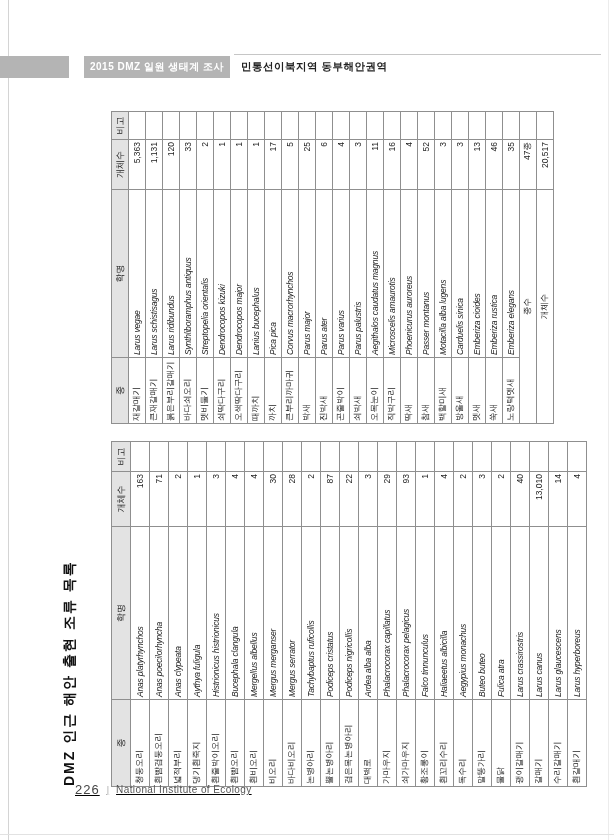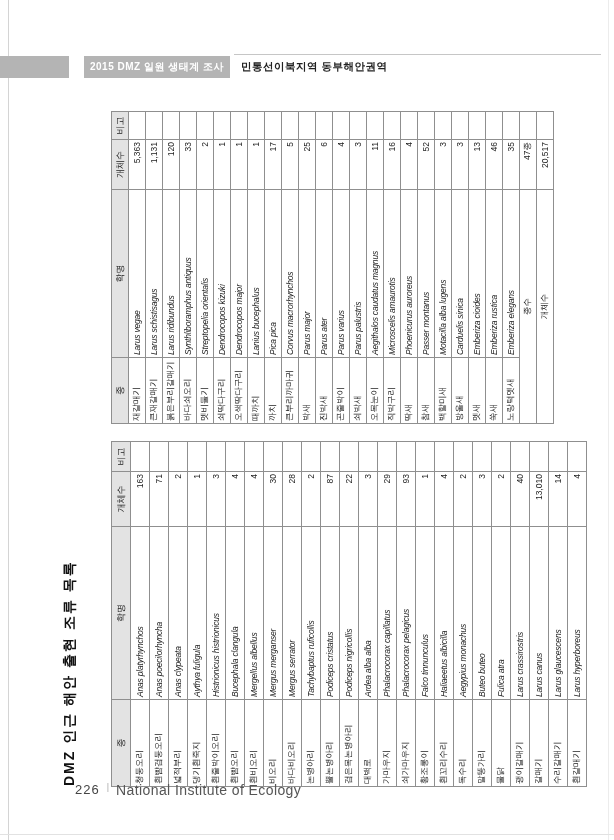--- a/index.html
+++ b/index.html
@@ -37,24 +37,24 @@
   td.species{text-align:left;padding-left:3px;}
   td.sci{font-style:italic;text-align:left;padding-left:3px;letter-spacing:-0.2px;}
   td.num{text-align:right;padding-right:4px;}
   td.note{}
   td.sum-label{text-align:center;font-weight:normal;}
 
   .left-t col.c-species{width:87px;} .left-t col.c-sci{width:173px;} .left-t col.c-num{width:55px;} .left-t col.c-note{width:30px;}
   .right-t col.c-species{width:66px;} .right-t col.c-sci{width:168px;} .right-t col.c-num{width:50px;} .right-t col.c-note{width:28px;}
 
   
-  .footer{position:absolute;left:75px;top:782px;display:flex;align-items:flex-start;white-space:nowrap;}
+  .footer{position:absolute;left:75px;top:782px;display:flex;align-items:center;white-space:nowrap;text-decoration:underline;}
   .footer .pagenum{font-size:13px;color:#444;letter-spacing:1px;}
   .footer .sep{font-size:9px;color:#aaa;margin:0 7px;}
-  .footer .inst{font-size:14px;color:#555;letter-spacing:0.4px;}
+  .footer .inst{font-size:10px;color:#555;letter-spacing:0.4px;}
 </style>
 </head>
 <body>
 
 <div class="page">
 
   <div class="edge-left"></div>
   <div class="edge-right"></div>
   <div class="edge-bottom"></div>
 

